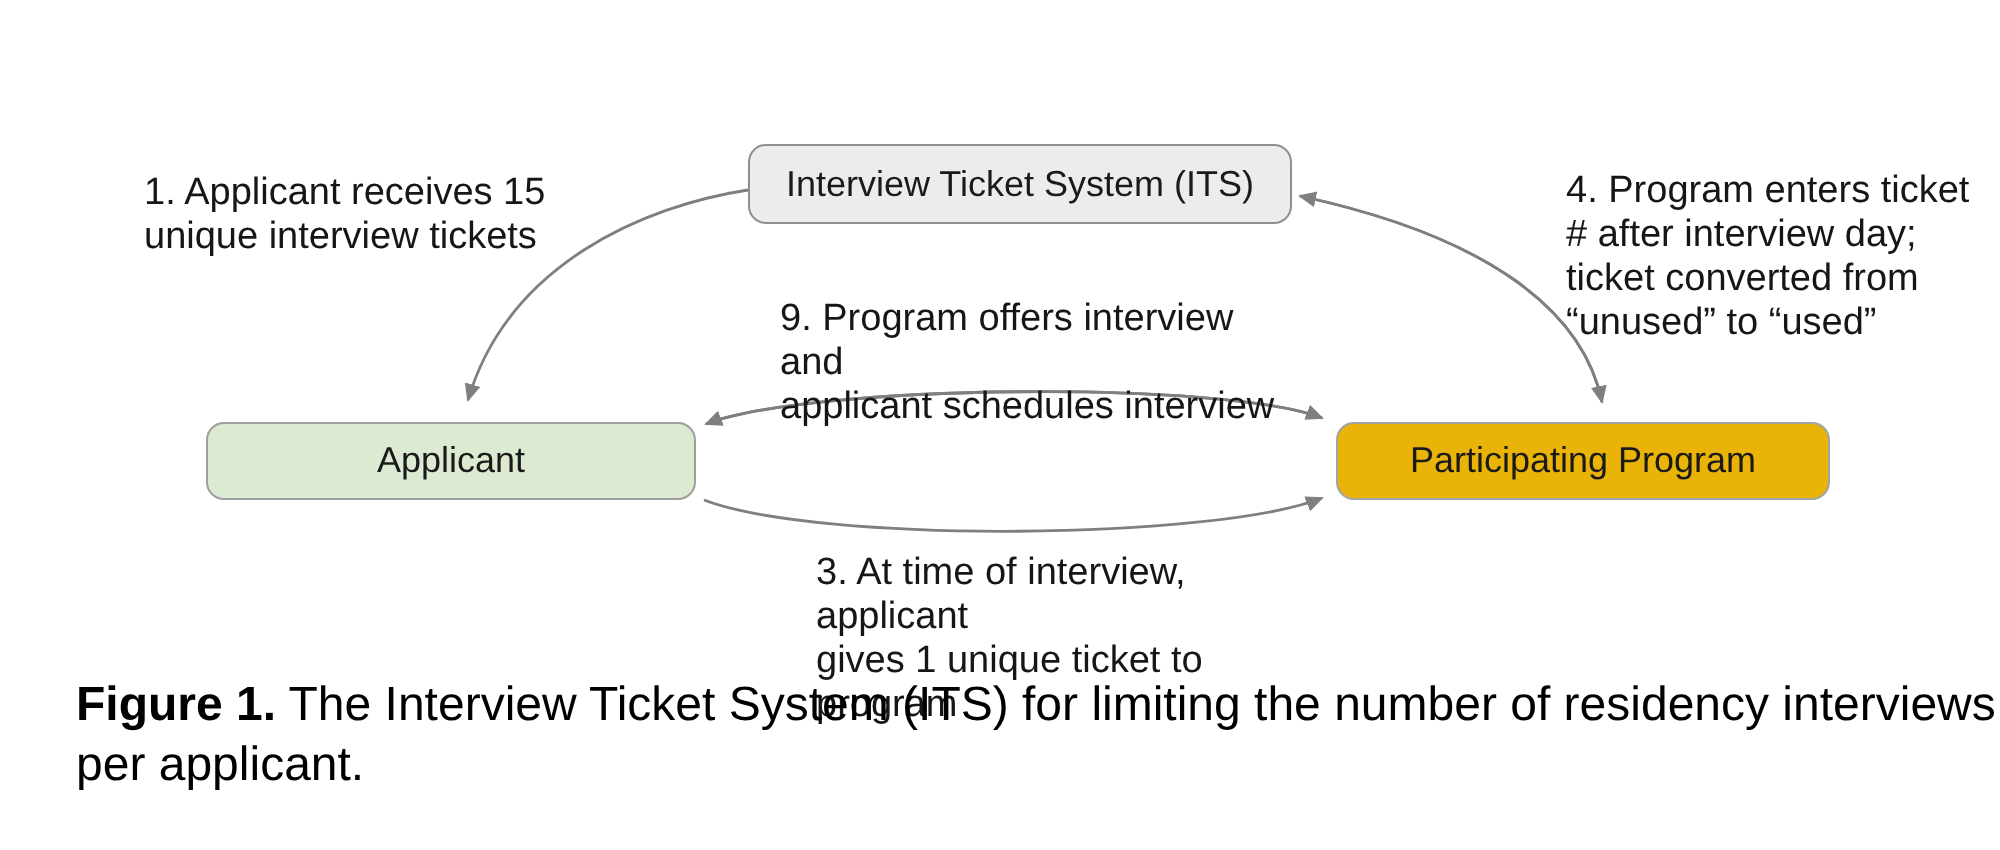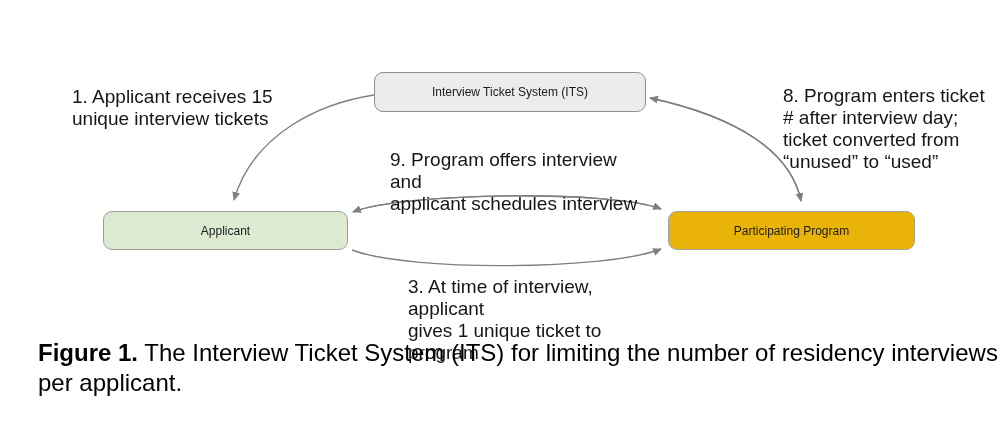--- a/index.html
+++ b/index.html
@@ -17,21 +17,21 @@
     left: 0; top: 0;
     width: 1000px; height: 425px;
   }
   .node {
     position: absolute;
     display: flex;
     align-items: center;
     justify-content: center;
     border: 1.5px solid #9a9a9a;
     border-radius: 9px;
-    font-size: 12px;
+    font-size: 18px;
     color: #1a1a1a;
     box-sizing: border-box;
     white-space: nowrap;
   }
   #node-its      { left: 374px; top: 72px;  width: 272px; height: 40px; }
   #node-applicant{ left: 103px; top: 211px; width: 245px; height: 39px; }
   #node-program  { left: 668px; top: 211px; width: 247px; height: 39px; }
   .note {
     position: absolute;
     font-size: 19px;
@@ -90,21 +90,21 @@
 
   <div class="note" id="note-step1">1. Applicant receives 15
 unique interview tickets</div>
 
   <div class="note" id="note-step2">9. Program offers interview and
 applicant schedules interview</div>
 
   <div class="note" id="note-step3">3. At time of interview, applicant
 gives 1 unique ticket to program</div>
 
-  <div class="note" id="note-step4">8. Program enters ticket
+  <div class="note" id="note-step4">4. Program enters ticket
 # after interview day;
 ticket converted from
 “unused” to “used”</div>
 
   <div id="caption">
     <span class="bold">Figure 1.</span>
     <span>The Interview Ticket System (ITS) for limiting the number of residency interviews per applicant.</span>
   </div>
 
 </div>

